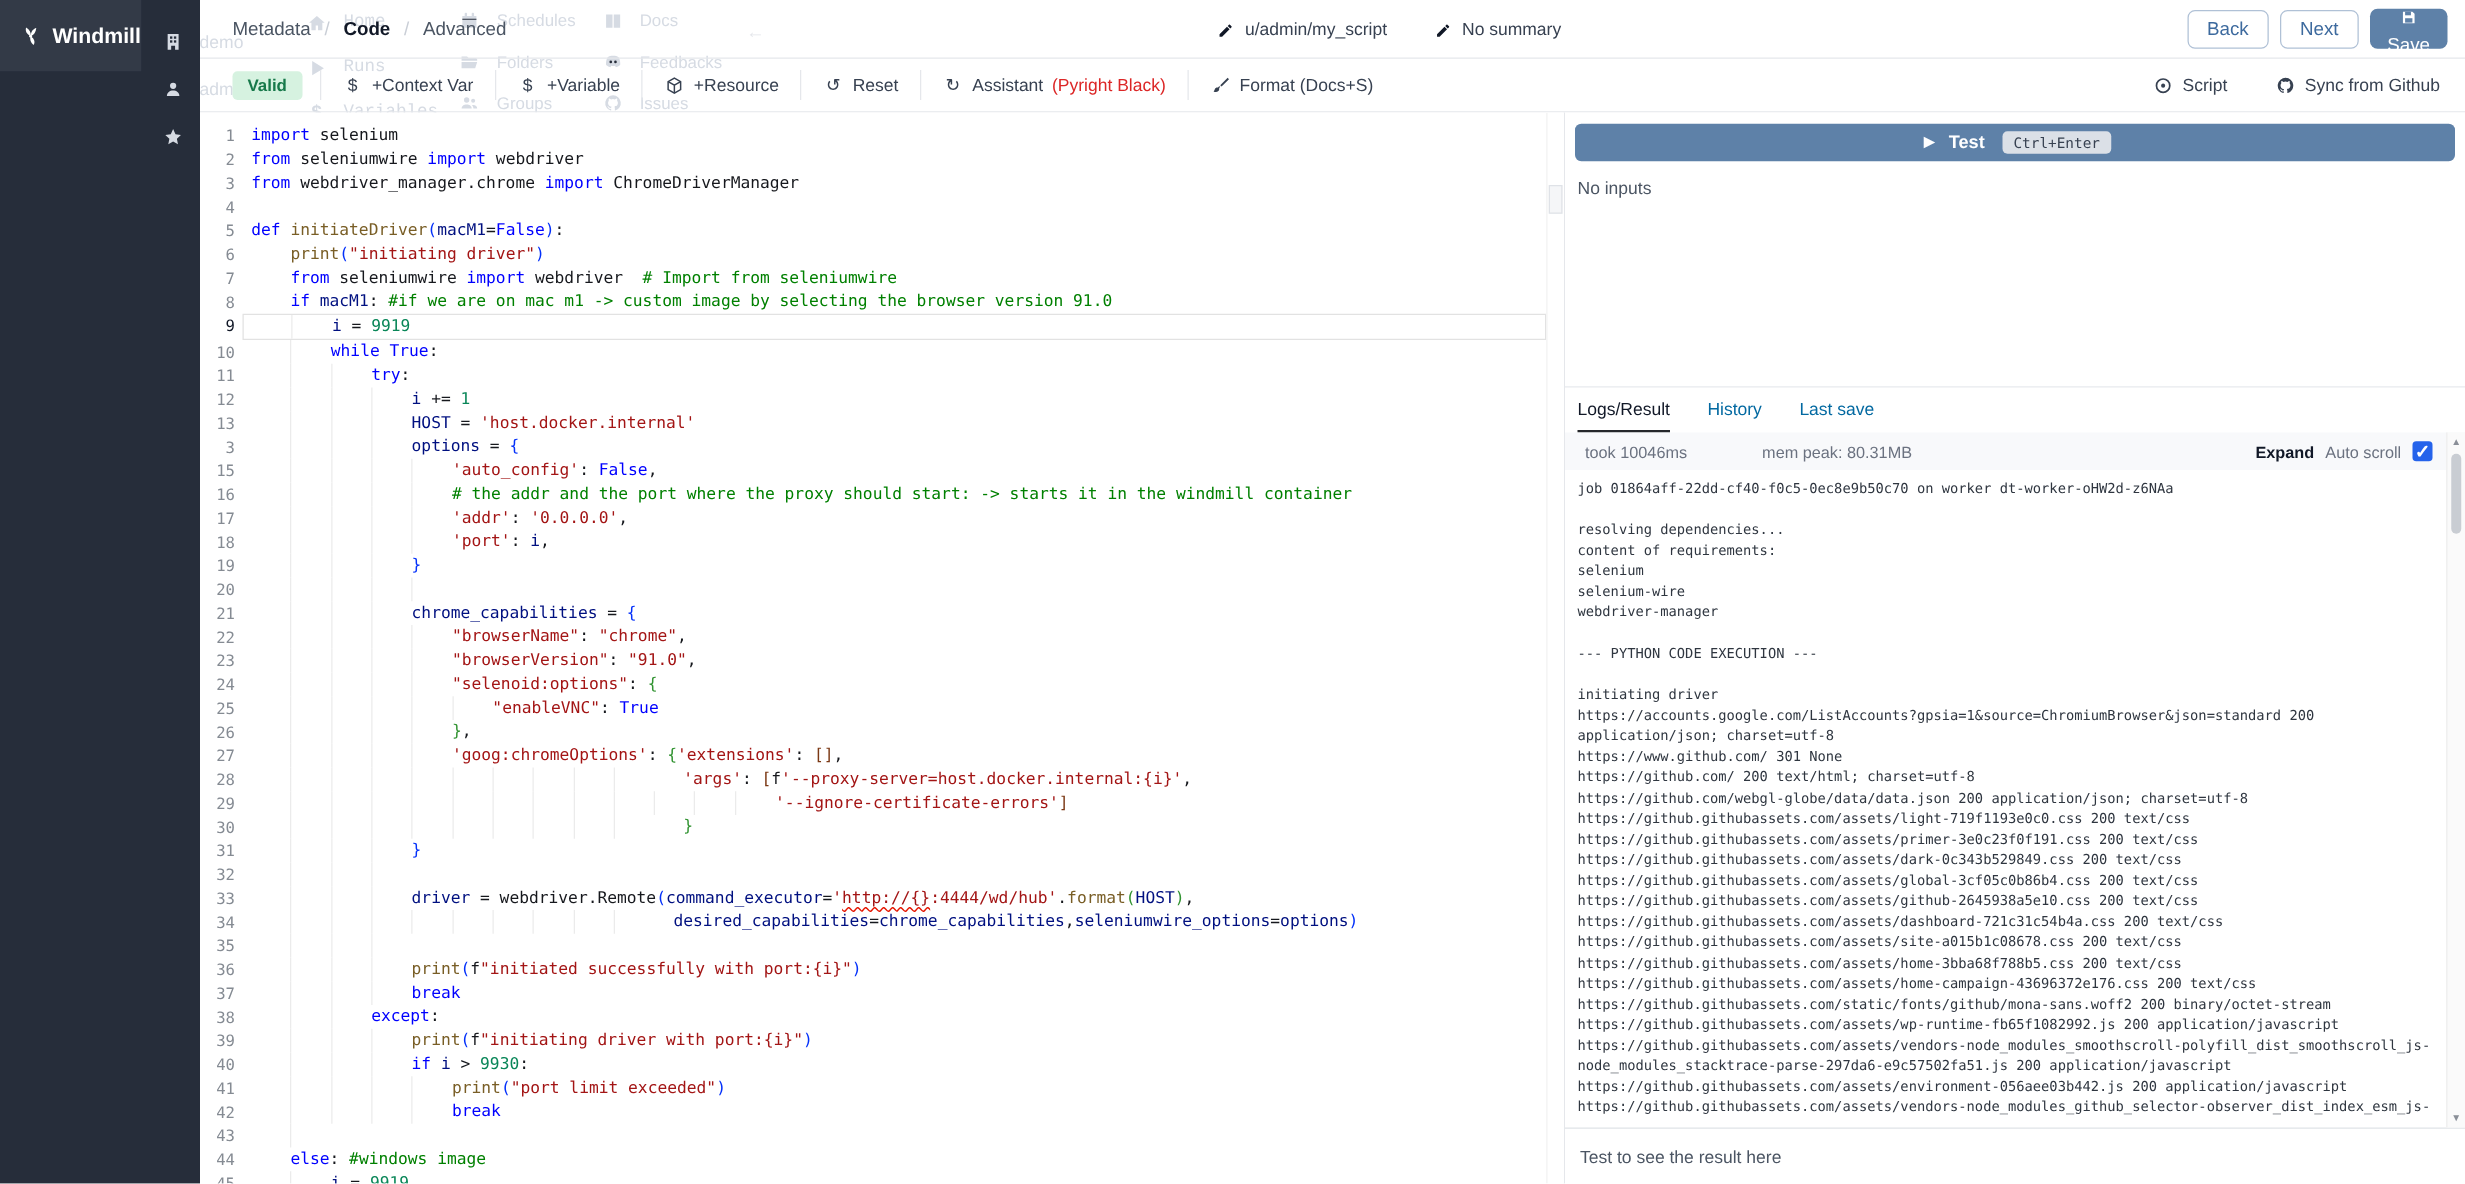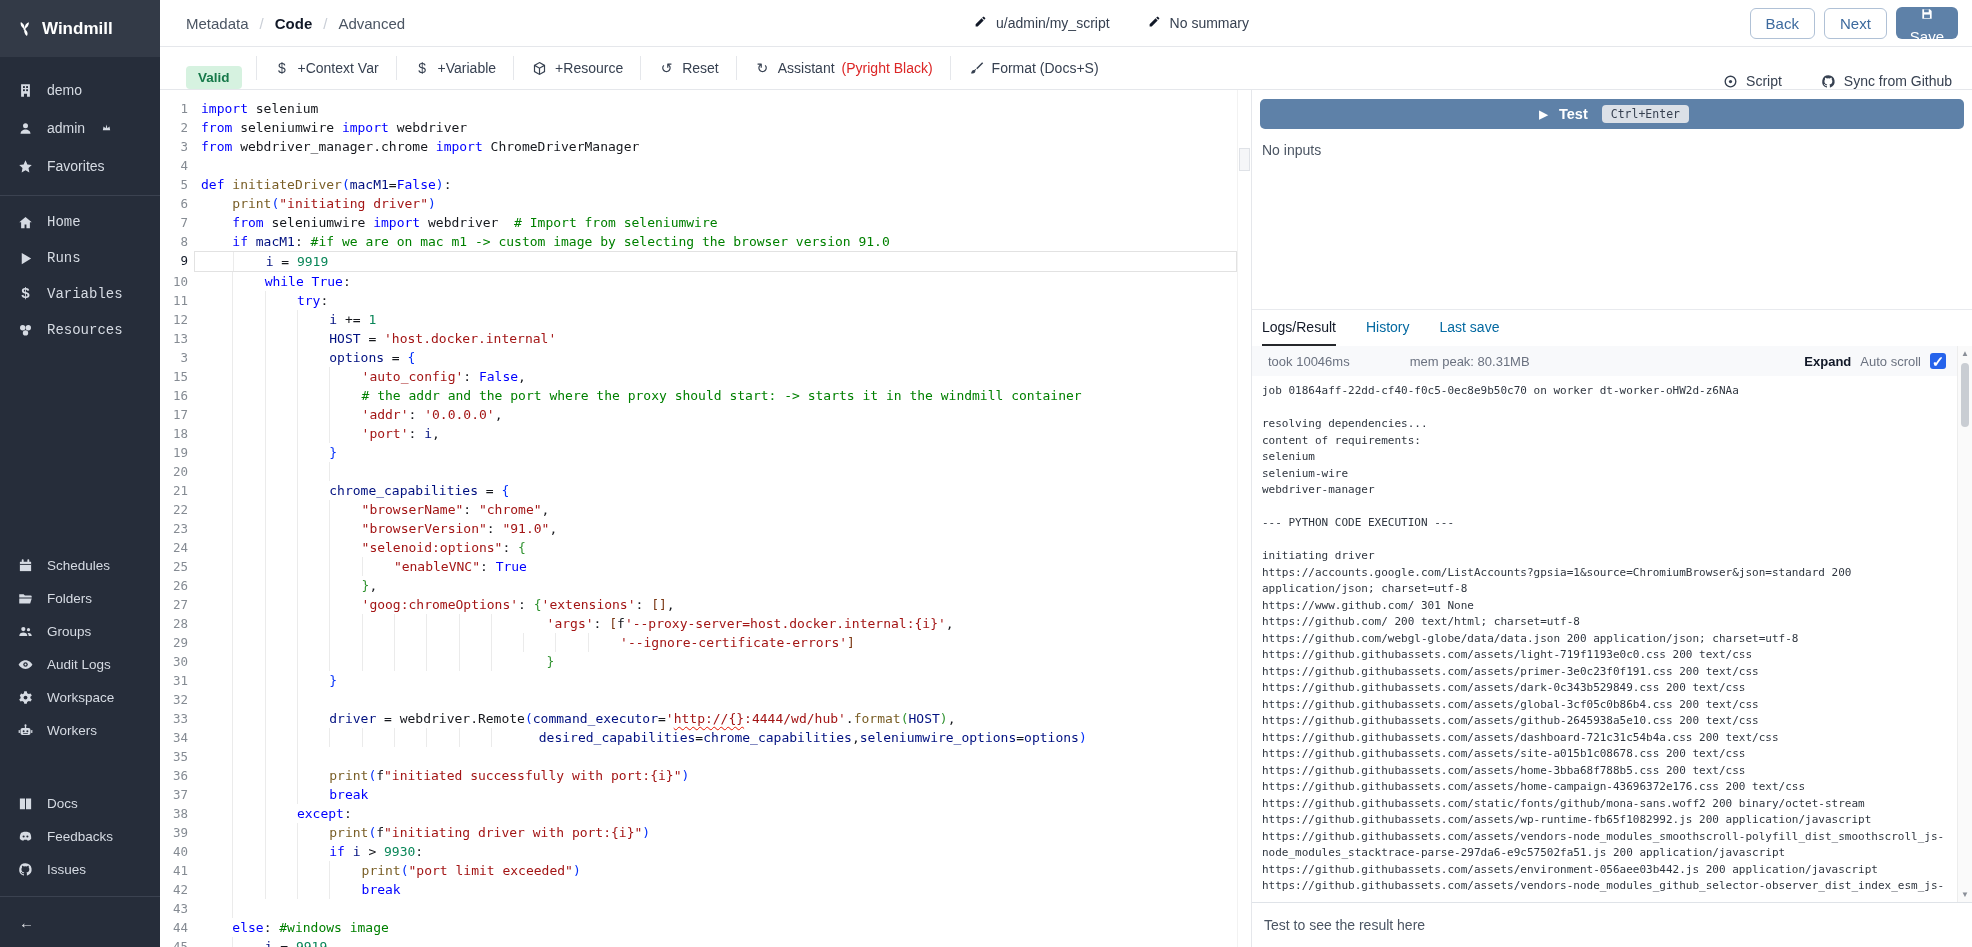--- a/index.html
+++ b/index.html
@@ -1,18 +1,18 @@
 <!DOCTYPE html>
 <html><head>
 <meta charset="utf-8">
 <style>
   html,body{margin:0;padding:0;background:#fff;}
   .app{position:relative;width:1972px;height:947px;overflow:hidden;font-family:"Liberation Sans",sans-serif;background:#fff;}
   
-  .sidebar{position:absolute;left:0;top:0;bottom:0;width:160px;background:#262d3a;color:#d6dbe3;display:flex;flex-direction:column;}
+  .sidebar{position:absolute;left:0;top:0;bottom:0;width:160px;background:#262d3a;color:#d6dbe3;display:flex;flex-direction:row;}
   .logo{height:57px;background:#333a47;display:flex;align-items:center;padding-left:16px;gap:9px;color:#fff;font-weight:bold;font-size:17px;flex:none;}
   .logo .ic svg{width:20px;height:20px;}
   .sb-top{padding-top:14px;flex:none;}
   .sb-item{display:flex;align-items:center;gap:13px;padding:0 0 0 17px;height:38px;font-size:14px;font-weight:500;color:#d6dbe3;cursor:pointer;}
   .sb-item .lbl{white-space:nowrap;}
   .sb-nav .sb-item{height:36px;font-family:Liberation Mono, monospace;}
   .sb-admin .sb-item,.sb-foot .sb-item{height:33px;font-size:13.5px;}
   .sb-div{height:1px;background:#3b4250;margin:10px 0 8px 0;flex:none;}
   .ic{display:inline-flex;align-items:center;justify-content:center;width:17px;flex:none;}
   .ic svg{width:15px;height:15px;display:block;}
@@ -22,29 +22,29 @@
   .sb-gap{height:40px;flex:none;}
   .collapse-row{height:50px;display:flex;align-items:center;padding-left:18px;font-size:18px;color:#e5e7eb;flex:none;}
   
   .main{position:absolute;left:160px;top:0;right:0;bottom:0;display:flex;flex-direction:column;}
   .header{height:46px;border-bottom:1px solid #e5e7eb;display:flex;align-items:center;padding:0 14px 0 26px;position:relative;flex:none;}
   .crumbs{display:flex;gap:11px;font-size:15px;color:#4b5563;align-items:center;}
   .crumb{cursor:pointer;}
   .crumb.active{color:#111827;font-weight:bold;}
   .crumb-sep{color:#c9ced6;}
   .hmid{position:absolute;left:812px;display:flex;gap:36px;align-items:center;font-size:14px;color:#374151;}
-  .hmid .item{display:flex;gap:7px;align-items:flex-start;cursor:pointer;}
+  .hmid .item{display:flex;gap:7px;align-items:flex-end;cursor:pointer;}
   .hmid .ic{color:#111827;}
   .hmid .ic svg{width:13px;height:13px;}
   .hbtns{margin-left:auto;display:flex;gap:9px;align-items:center;}
   .btn-ghost{height:31px;padding:0 15px;border:1px solid #b0c1d6;border-radius:6px;background:#fff;color:#3d6a9e;font-size:15px;font-weight:500;display:flex;align-items:center;cursor:pointer;}
   .btn-save{height:32px;padding:0 14px;border:none;border-radius:6px;background:#5e81a8;color:#fff;font-size:15px;font-weight:500;display:flex;align-items:center;gap:7px;cursor:pointer;flex-direction:column;}
   .btn-save .ic svg{width:14px;height:14px;}
   
-  .toolbar{height:42px;border-bottom:1px solid #e5e7eb;display:flex;align-items:flex-end;padding:0 20px 0 26px;flex:none;}
+  .toolbar{height:42px;border-bottom:1px solid #e5e7eb;display:flex;align-items:center;padding:0 20px 0 26px;flex:none;}
   .valid-badge{background:#d6f2e0;color:#17794a;font-size:13.5px;font-weight:600;padding:4px 12px;border-radius:4px;margin-right:14px;}
   .tb-sep{width:1px;height:24px;background:#e5e7eb;}
   .tb-btn{display:flex;align-items:center;gap:7px;padding:0 17px;font-size:14px;color:#374151;height:100%;cursor:pointer;white-space:nowrap;}
   .tb-btn .ic{color:#374151;}
   .tb-btn .ic.gl{font-size:14px;font-weight:normal;}
   .tb-btn .extra{color:#dc2626;}
   .tb-right{margin-left:auto;display:flex;gap:38px;}
   .tb-right .tb-btn{padding:0;}
   
   .content{flex:1;display:flex;min-height:0;}

